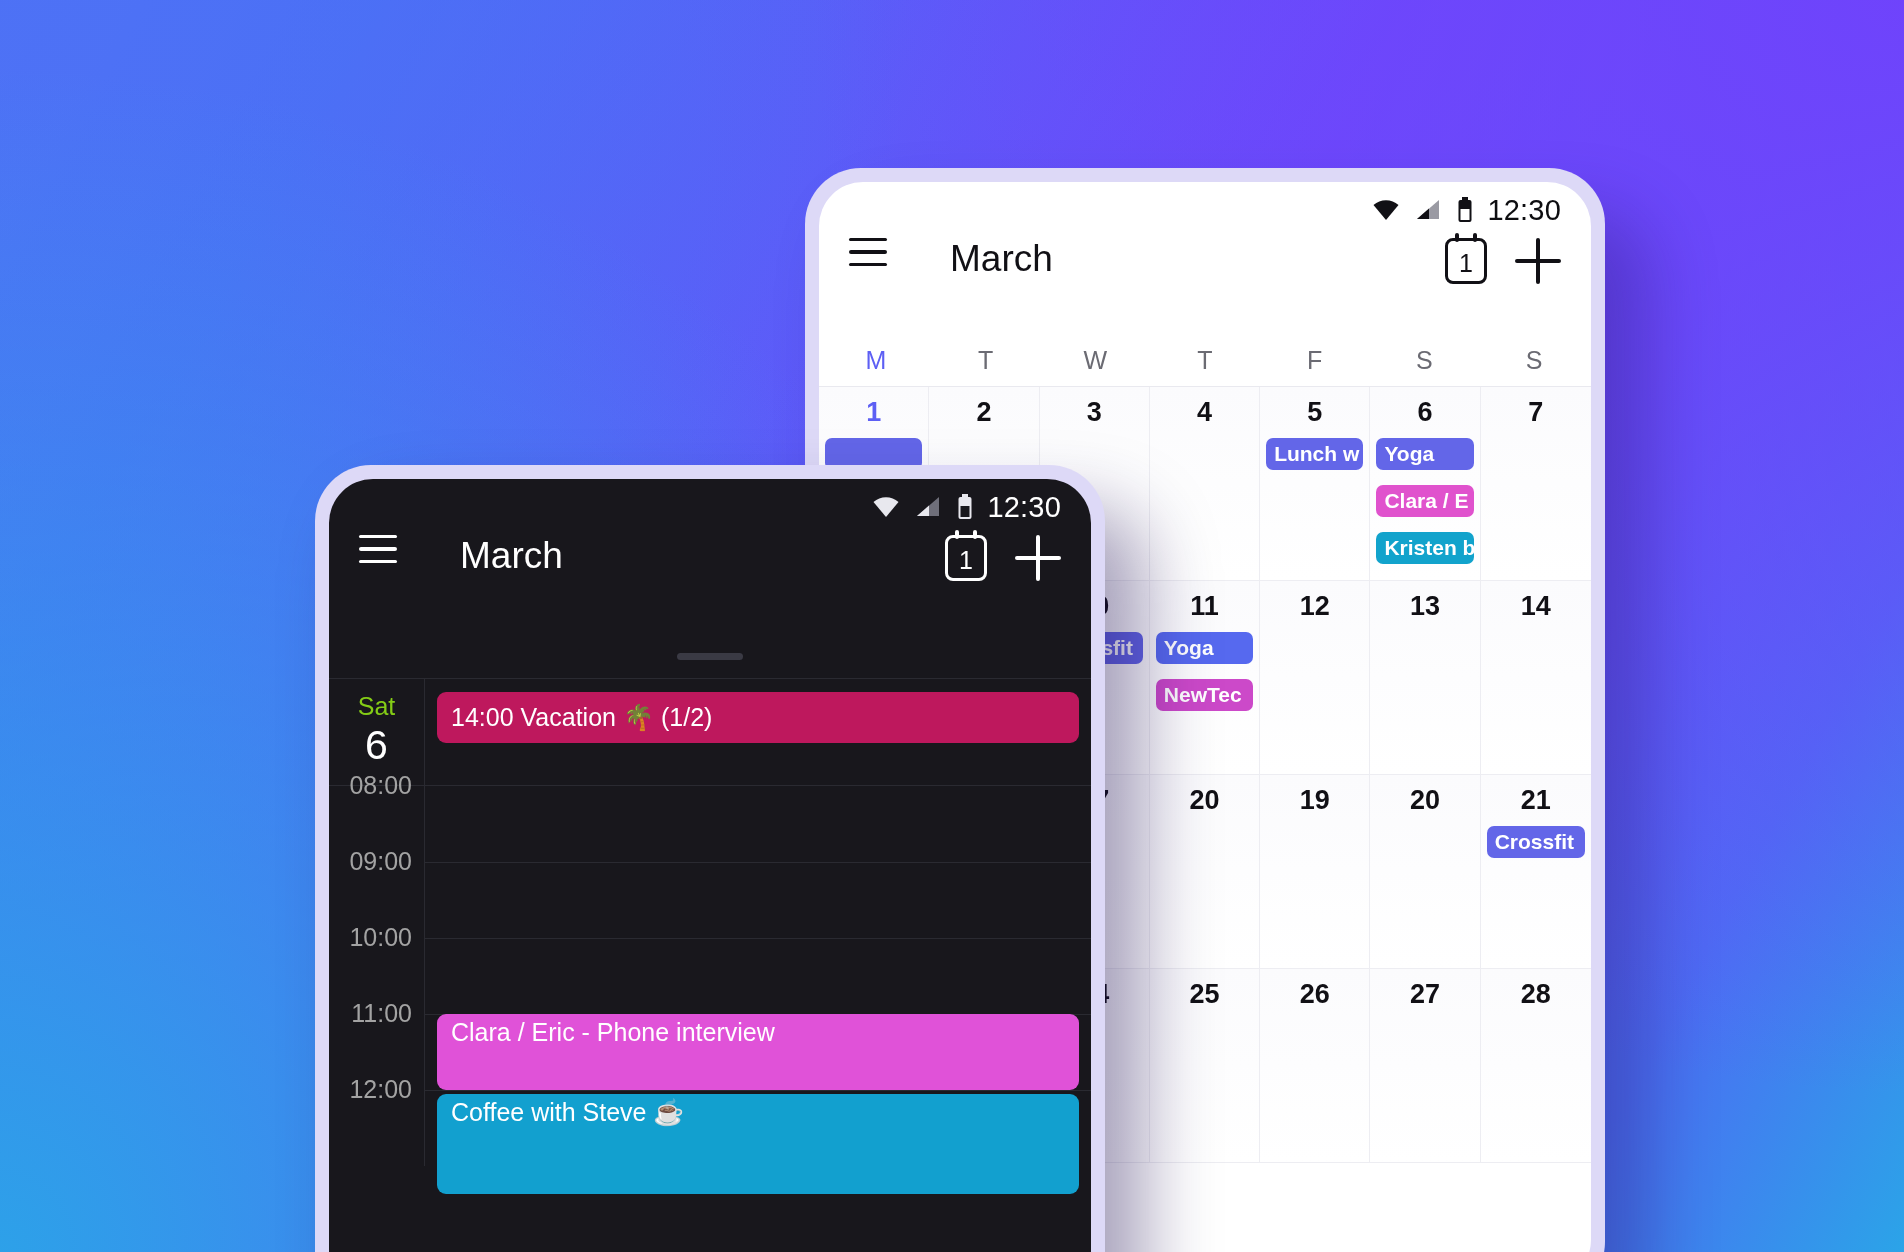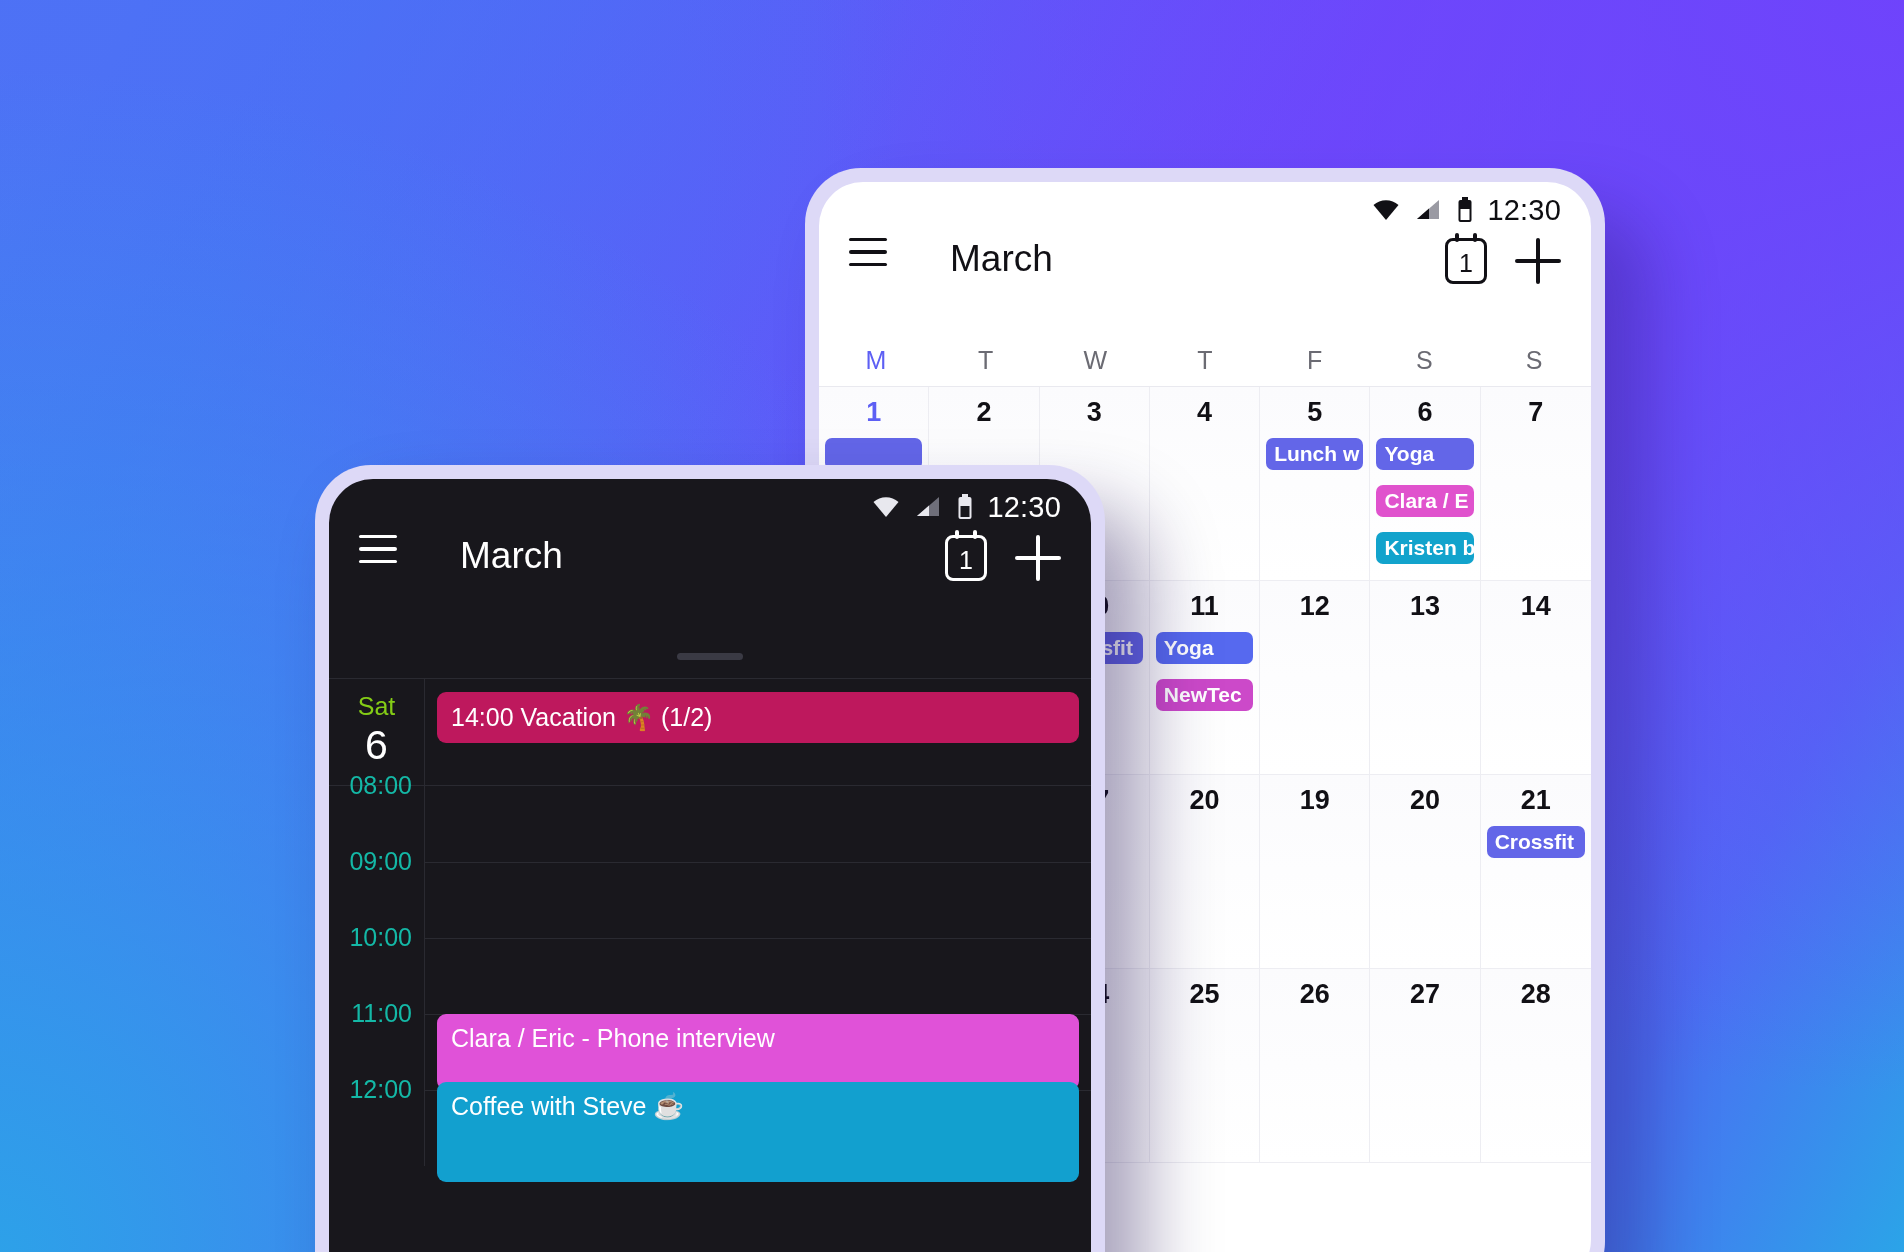--- a/index.html
+++ b/index.html
@@ -193,30 +193,30 @@
   .timerow {
     display:flex; height: 76px; position: relative;
   }
   .timelabelcol {
     width: 96px; flex: 0 0 96px;
     border-right: 1px solid #2a2a31;
     position: relative;
   }
   .timelabel {
     position:absolute; right: 12px; top: -15px;
-    font-size: 25px; color:#14b8a6;
+    font-size: 25px; color:#a3a3a3;
   }
   .timecontent { flex:1; border-top: 1px solid #2a2a31; }
   .timerow:first-child .timecontent { border-top: none; }
 
   .tg-events { position:absolute; left: 96px; right: 0; top:0; bottom:0; pointer-events:none; }
   .tg-event {
     position:absolute; left: 12px; right: 12px;
     border-radius: 9px; color:#fff; font-size: 25px;
-    padding: 10px 14px;
+    padding: 4px 14px;
     pointer-events:auto;
   }
 </style>
 </head>
 <body>
 
 <div id="stage">
 
   <div class="phone light">
     <div class="screen lightbg">
@@ -445,20 +445,20 @@
             <div class="timecontent"></div>
           </div>
           <div class="timerow">
             <div class="timelabelcol">
               <span class="timelabel">12:00</span>
             </div>
             <div class="timecontent"></div>
           </div>
           <div class="tg-events">
             <div class="tg-event" style="background: rgb(224, 82, 216); top: 228px; height: 76px;">Clara / Eric - Phone interview</div>
-            <div class="tg-event" style="background: rgb(18, 160, 207); top: 296px; height: 100px;">Coffee with Steve ☕</div>
+            <div class="tg-event" style="background: rgb(18, 160, 207); top: 308px; height: 100px;">Coffee with Steve ☕</div>
           </div>
         </div>
 
     </div>
   </div>
 
 </div>
 
 </body></html>

